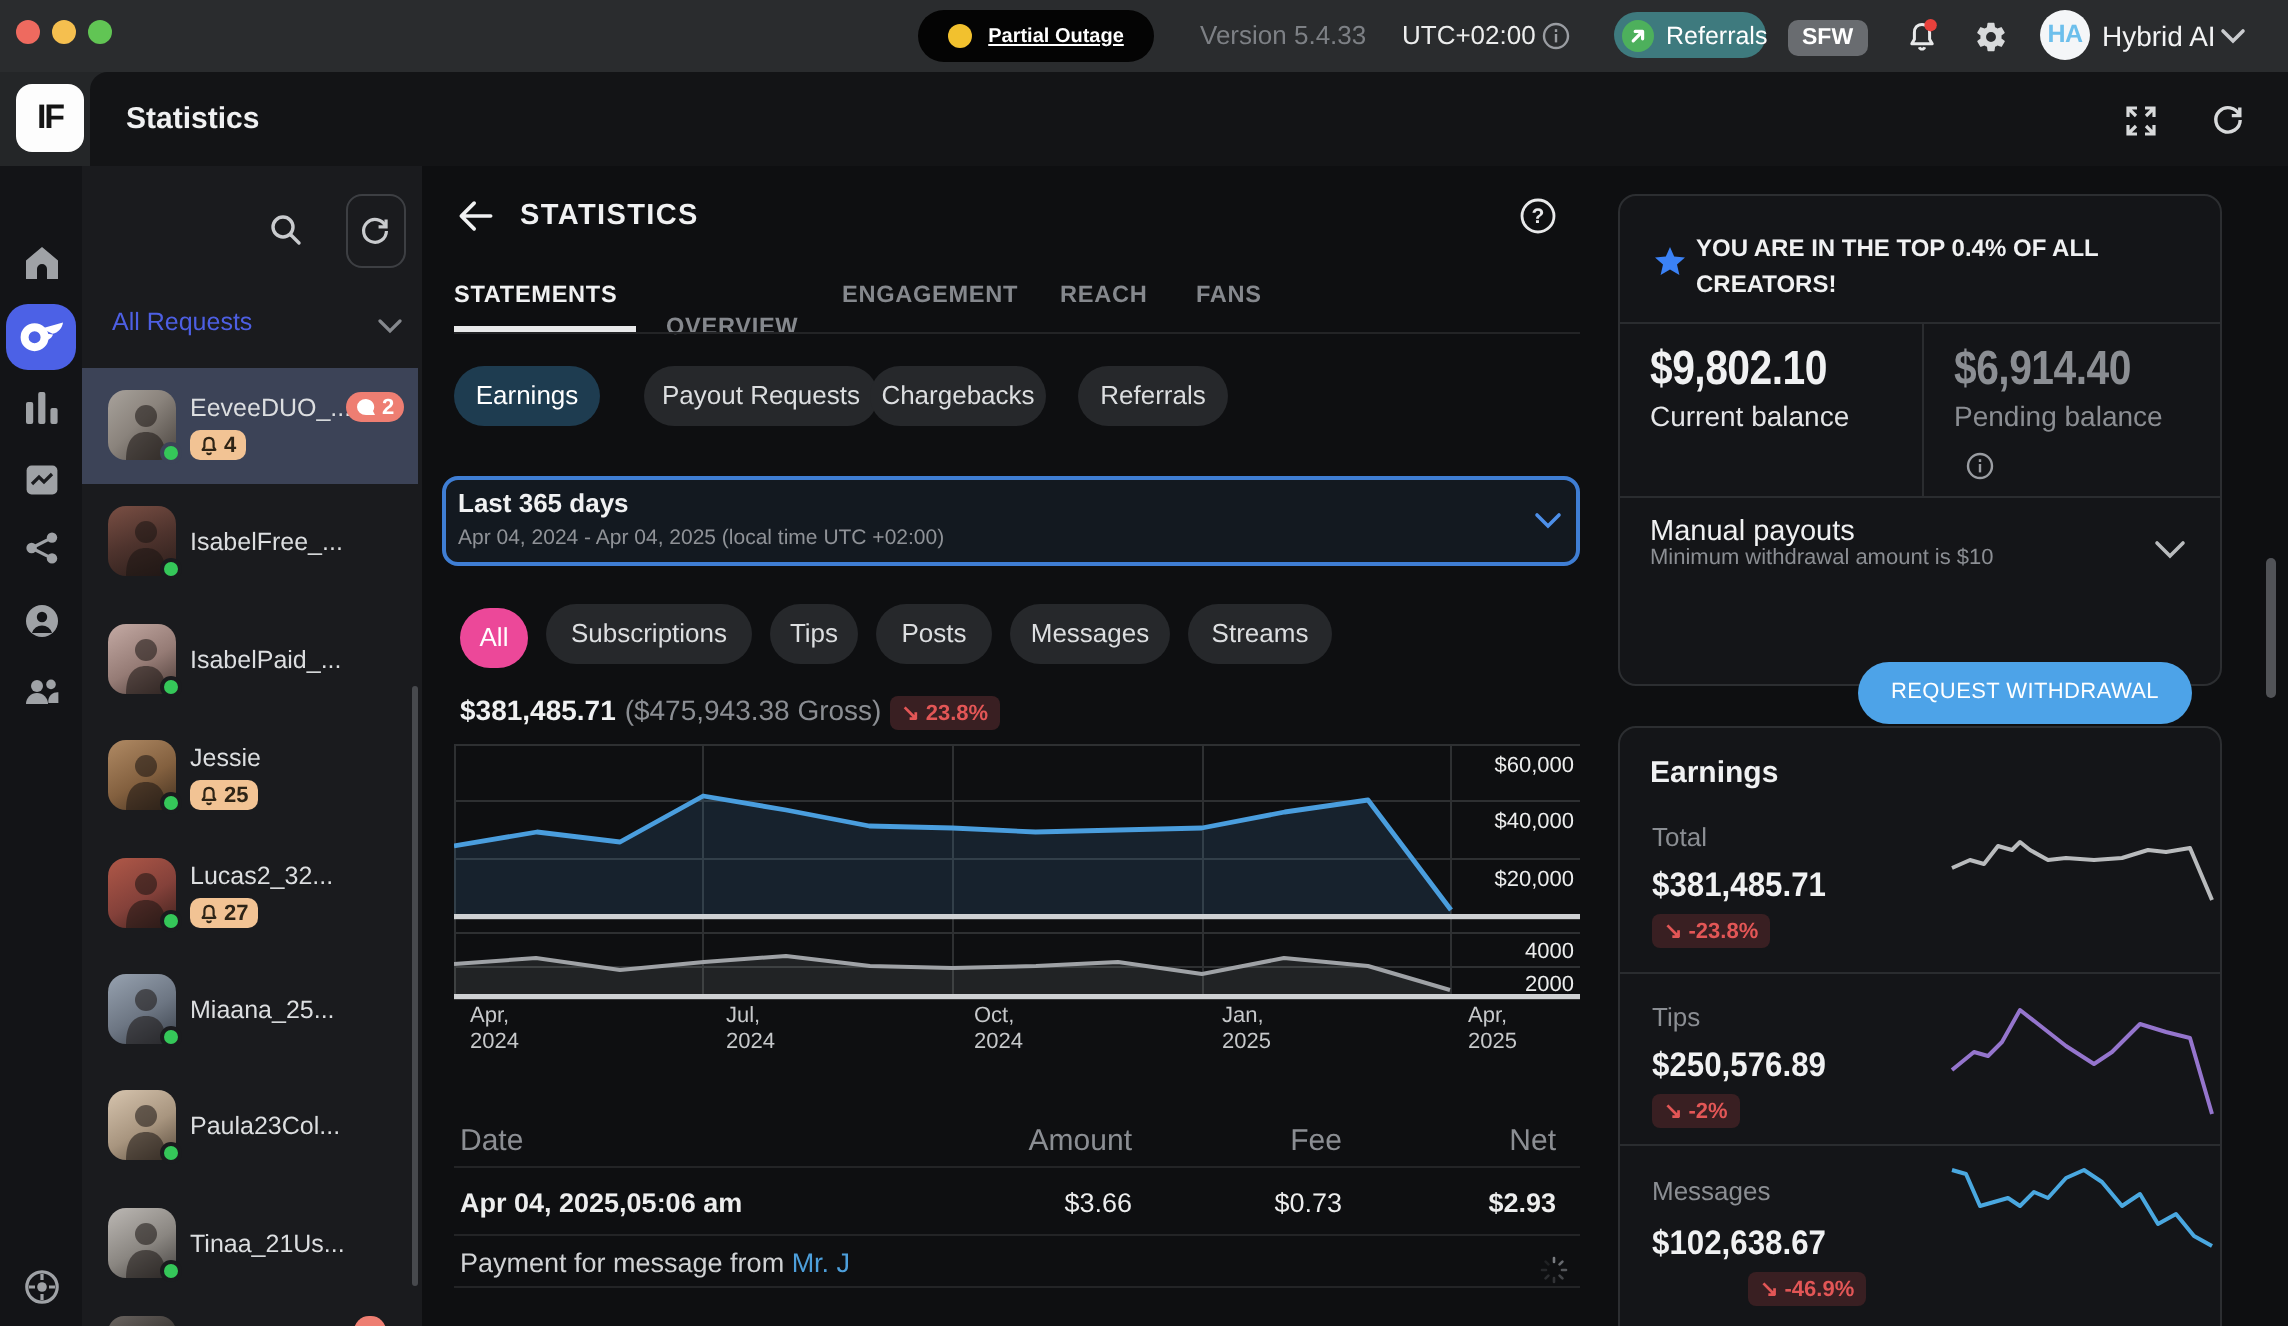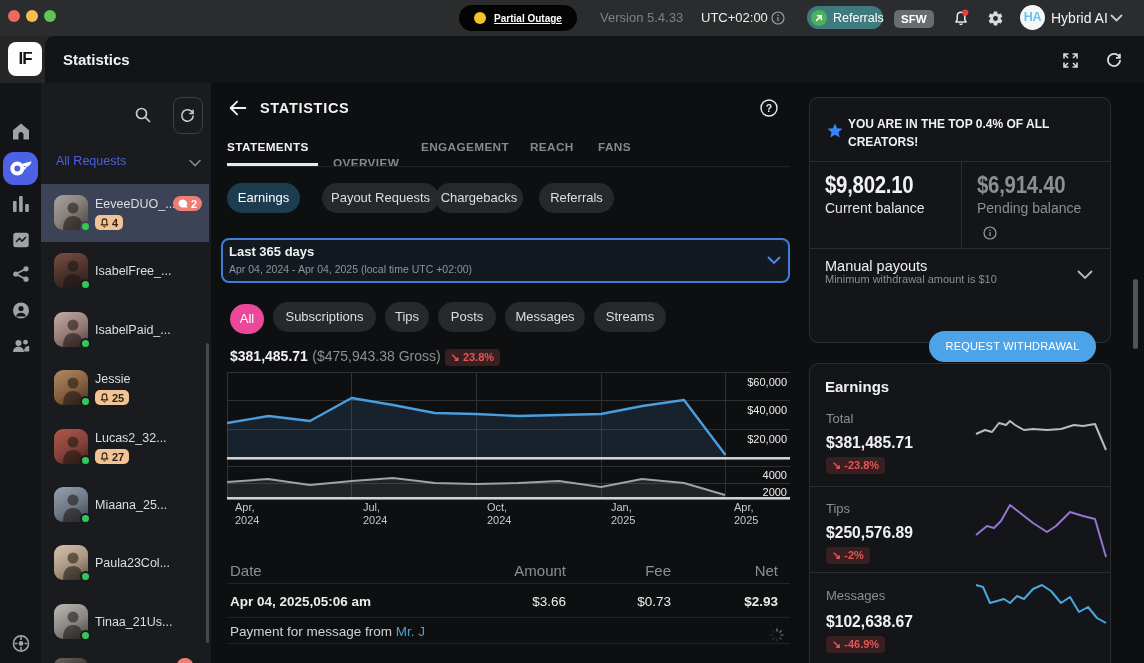--- a/index.html
+++ b/index.html
@@ -422,21 +422,21 @@
     <div class="e-lab" style="top:47px;">Total</div>
     <div class="e-val" style="top:69px;">$381,485.71</div>
     <div class="e-badge redbadge" style="top:93px;">↘ -23.8%</div>
     <div class="c-div" style="left:0; top:122px; width:300px; height:1px;"></div>
     <div class="e-lab" style="top:137px;">Tips</div>
     <div class="e-val" style="top:158.5px;">$250,576.89</div>
     <div class="e-badge redbadge" style="top:183px;">↘ -2%</div>
     <div class="c-div" style="left:0; top:208px; width:300px; height:1px;"></div>
     <div class="e-lab" style="top:224px;">Messages</div>
     <div class="e-val" style="top:247.5px;">$102,638.67</div>
-    <div class="e-badge redbadge" style="top:272px;">↘ -46.9%</div>
+    <div class="e-badge redbadge" style="top:272px;margin-left:48px;">↘ -46.9%</div>
     <svg class="abs" style="left:160px; top:45px;" width="140" height="50" viewBox="0 0 140 50">
         <polyline points="6,25 15,21 22,23 29,14 36,16 40,12 45,16 54,21 63,20 77,21 91,20 104,16 113,17 125,15 136,41" fill="none" stroke="#b9bbbd" stroke-width="2" stroke-linejoin="round"></polyline>
       </svg>
     <svg class="abs" style="left:160px; top:130px;" width="140" height="70" viewBox="0 0 140 70">
         <polyline points="6,41 17,32 24,34 31,27 40,11 49,18 63,29 77,38 86,32 100,18 113,22 125,25 136,63" fill="none" stroke="#9575cd" stroke-width="2" stroke-linejoin="round"></polyline>
       </svg>
     <svg class="abs" style="left:160px; top:215px;" width="140" height="50" viewBox="0 0 140 50">
         <polyline points="6,6 13,8 20,24 27,22 34,20 40,24 47,17 54,20 63,10 72,6 81,12 91,24 100,18 109,33 118,28 127,39 136,44" fill="none" stroke="#4aa8e0" stroke-width="2" stroke-linejoin="round"></polyline>
       </svg>
   </div>

